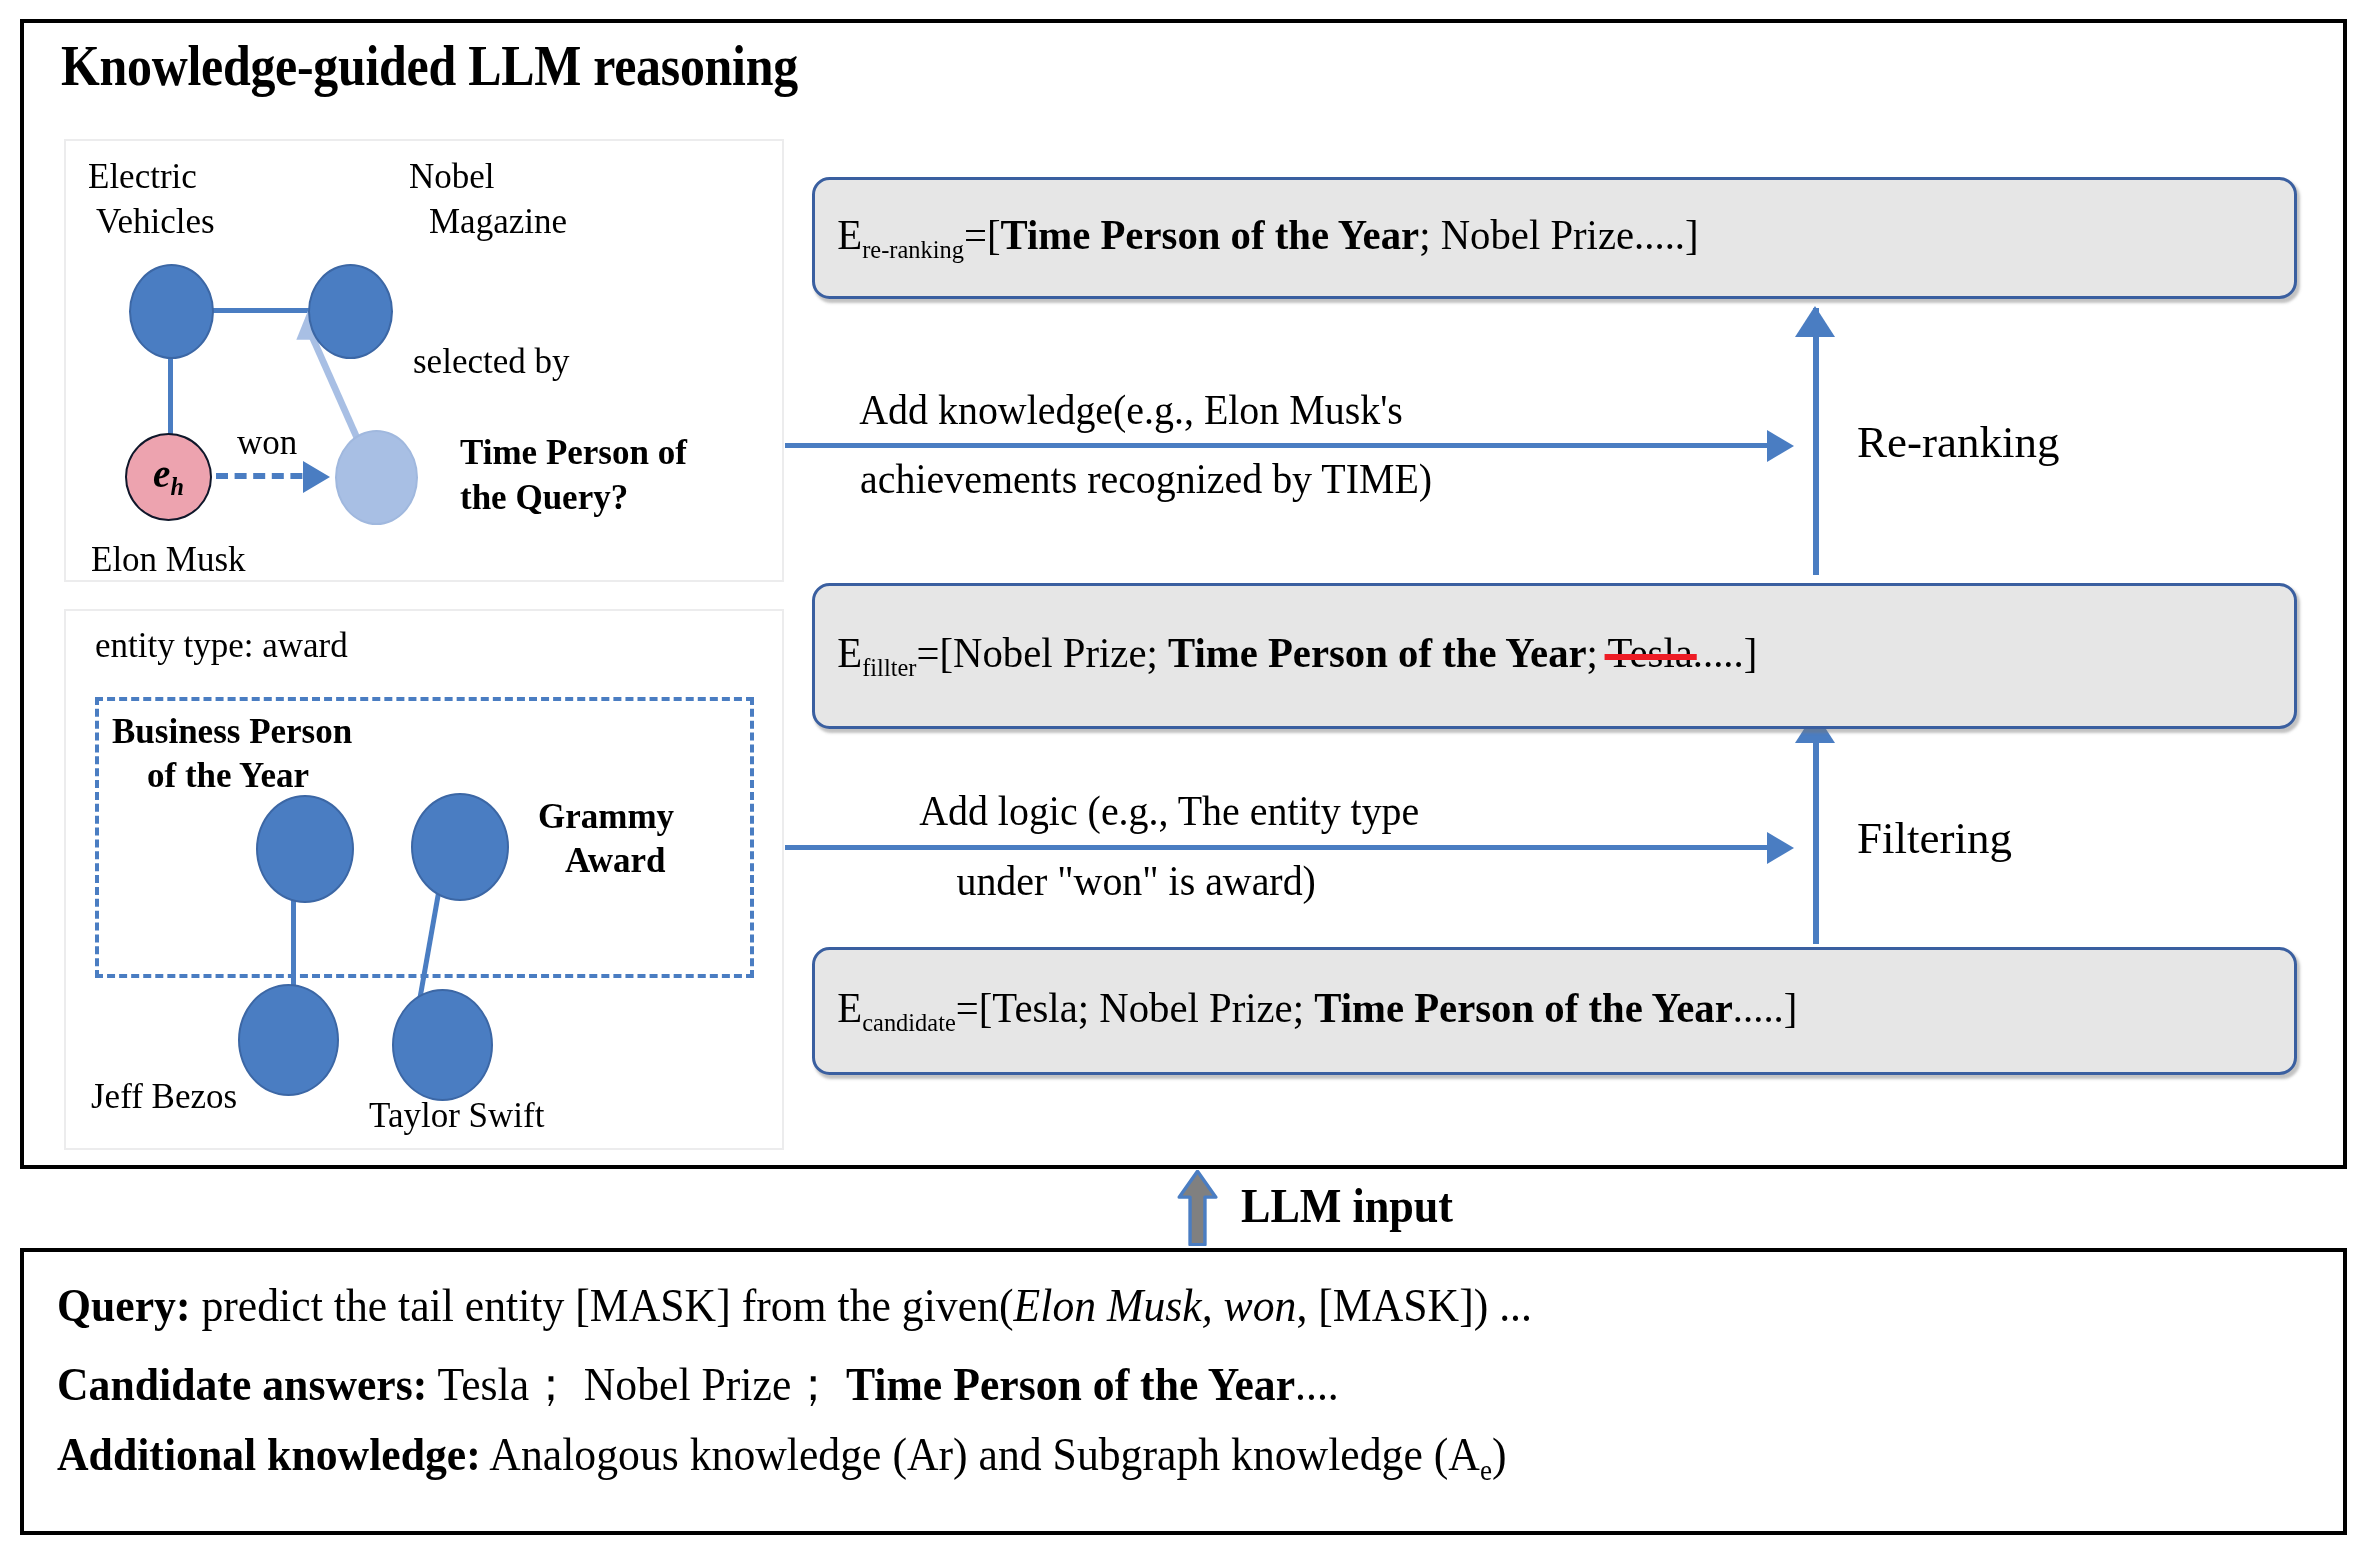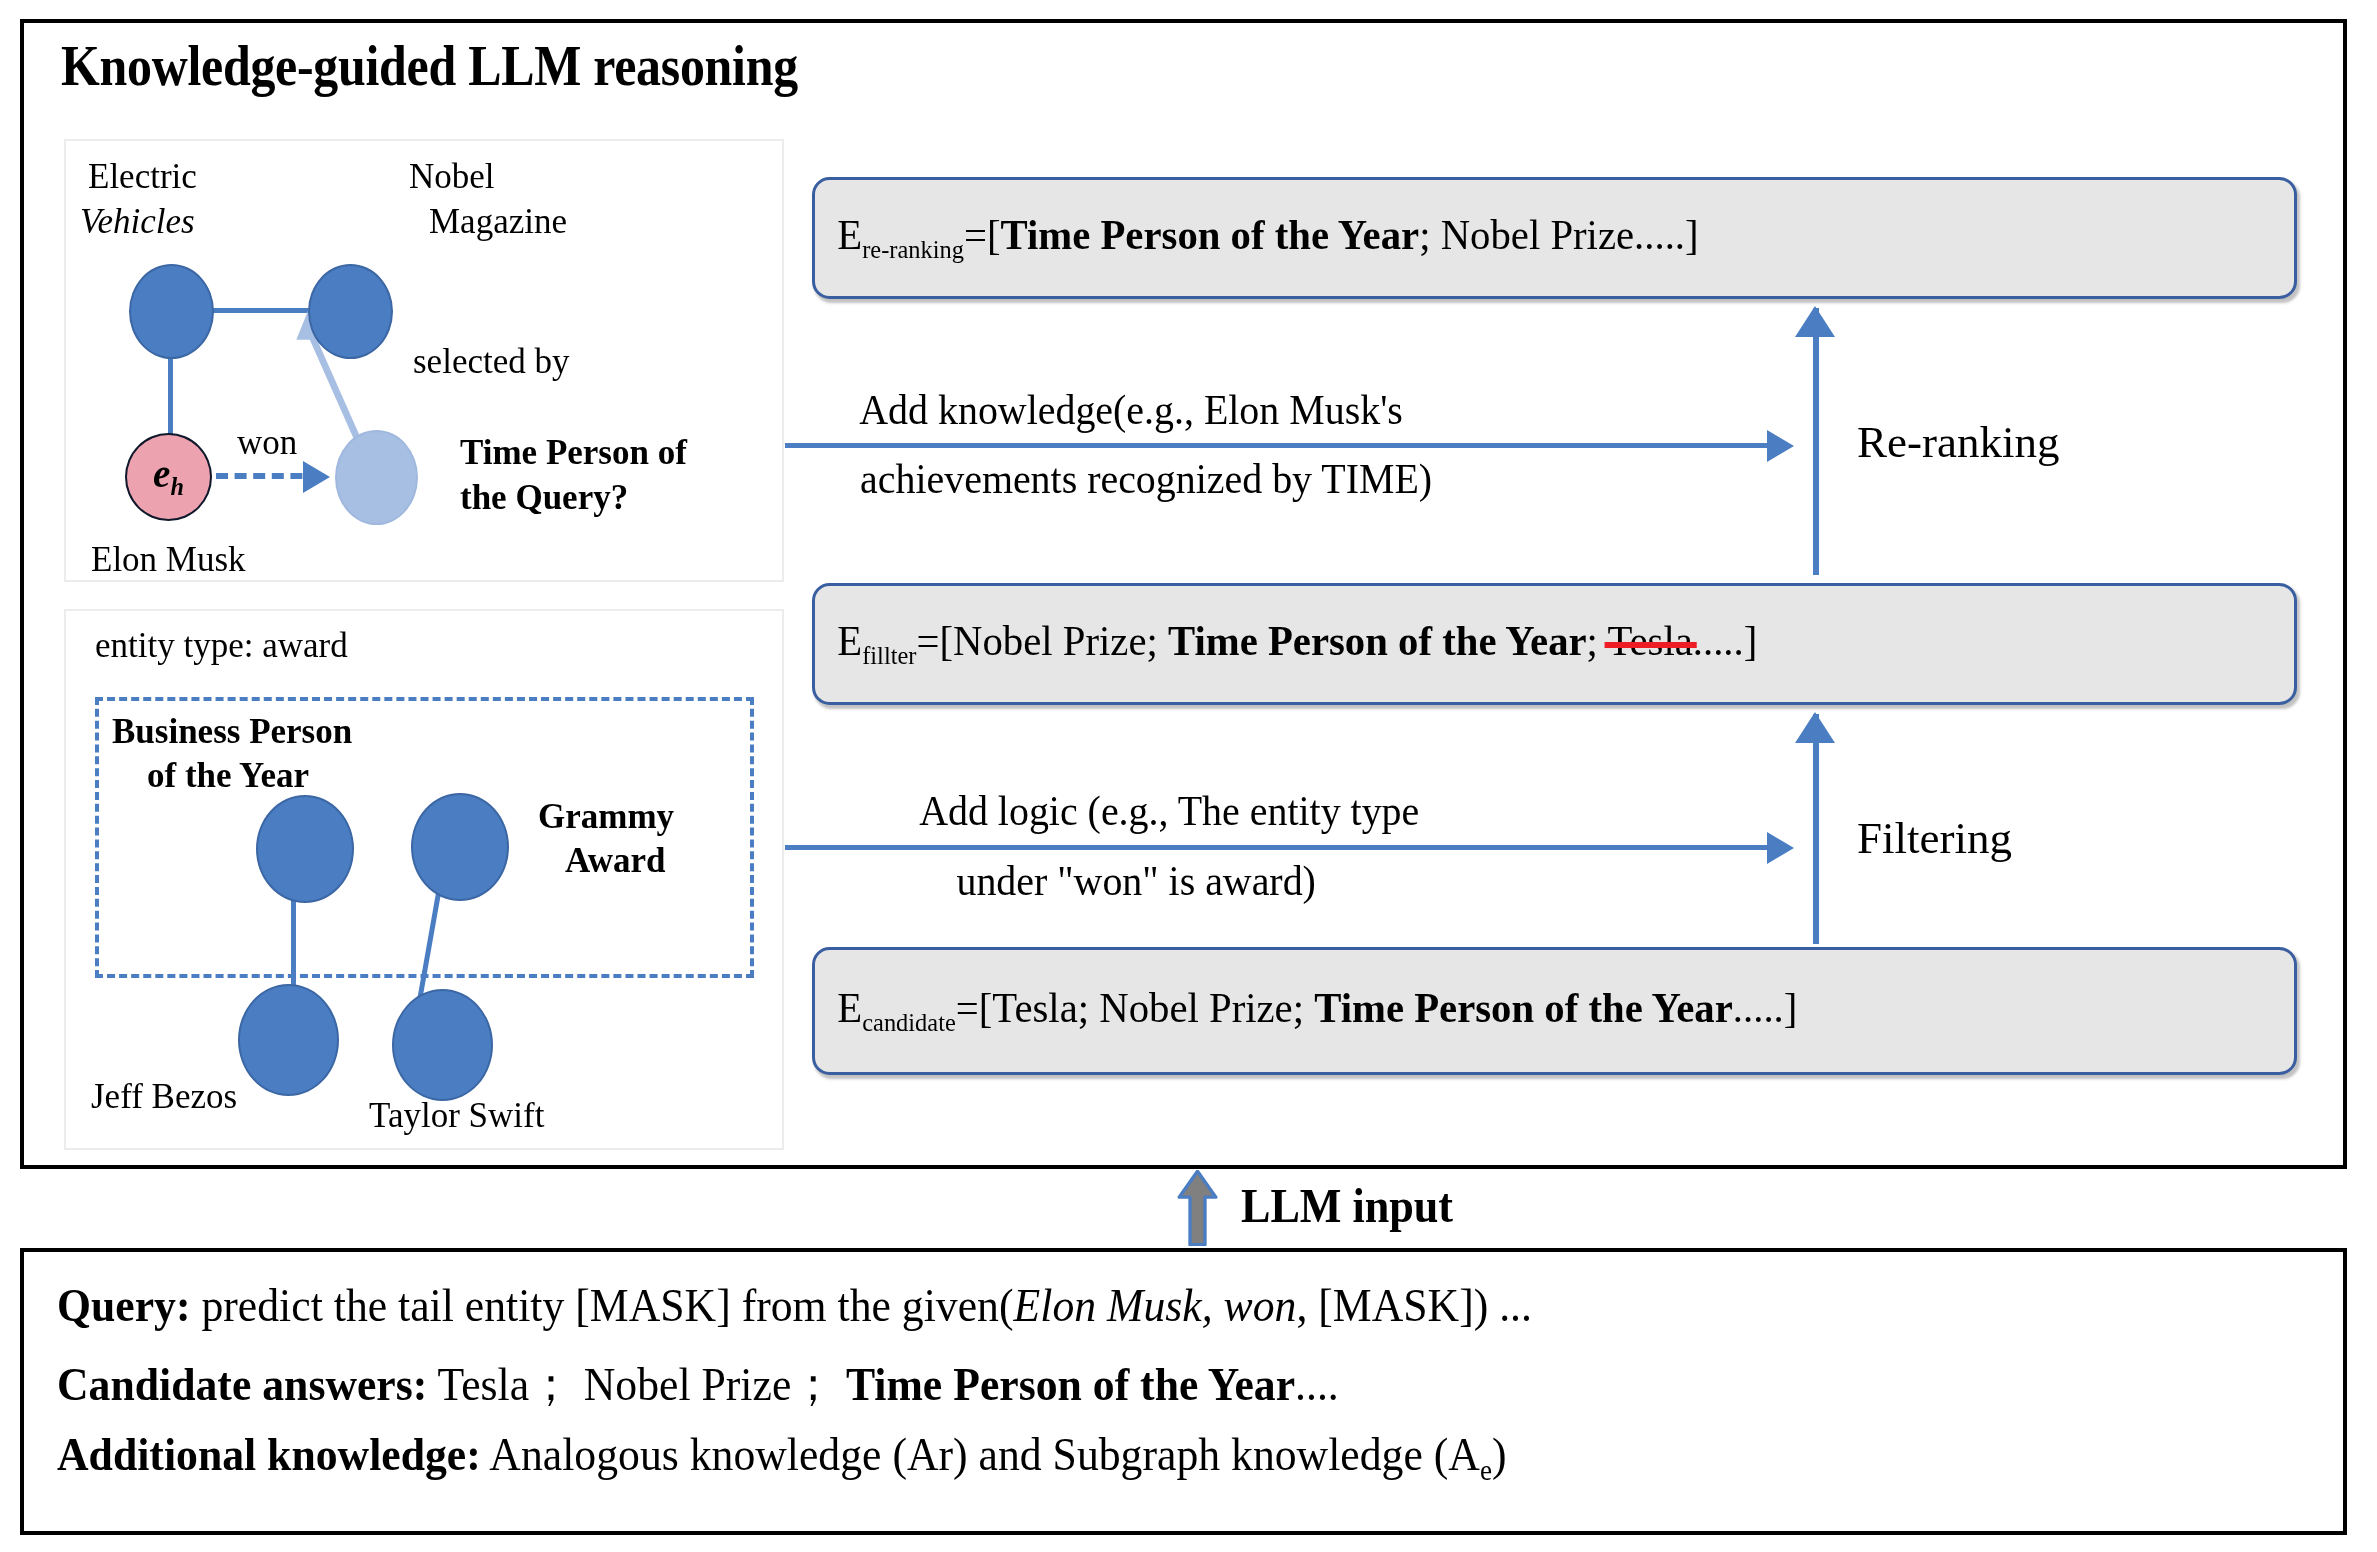--- a/index.html
+++ b/index.html
@@ -123,21 +123,21 @@
 </head>
 <body>
 
 <div id="upper-frame"></div>
 
 <div id="page-title">Knowledge-guided LLM reasoning</div>
 
 <div class="panel" id="panel-subgraph"></div>
 
 <div class="glabel" style="left:88px;top:157px;">Electric</div>
-<div class="glabel" style="left:80px;top:202px;font-style:italic;">Vehicles</div>
+<div class="glabel" style="left:96px;top:202px;">Vehicles</div>
 
 <div class="glabel" style="left:409px;top:157px;">Nobel</div>
 <div class="glabel" style="left:409px;top:202px;margin-left:20px;">Magazine</div>
 
 <div class="edge" style="left:186px;top:308px;width:132px;height:5.4px;"></div>
 <div class="edge" style="left:168px;top:338px;width:5.4px;height:108px;"></div>
 
 <svg style="position:absolute;left:284px;top:291px;width:156px;height:176px;overflow:visible" viewBox="0 0 230 260" width="156" height="176">
   <line x1="120" y1="245" x2="38" y2="60" stroke="#a8bfe4" stroke-width="10"></line>
   <polygon points="38,22 18,72 58,72" fill="#a8bfe4"></polygon>
@@ -197,21 +197,21 @@
 
 <div class="hline" style="left:785px;top:845px;width:988px;"></div>
 <div class="arrow-right" style="left:1767px;top:832px;"></div>
 
 <div class="ebox" style="left:812px;top:177px;width:1485px;height:122px;">
   <div class="ebox-text">
     <span>E</span><sub>re-ranking</sub><span>=[</span><b>Time Person of the Year</b><span>; Nobel Prize.....]</span>
   </div>
 </div>
 
-<div class="ebox" style="left:812px;top:583px;width:1485px;height:122px;">
+<div class="ebox" style="left:812px;top:583px;width:1485px;height:146px;">
   <div class="ebox-text">
     <span>E</span><sub>fillter</sub><span>=[</span><span>Nobel Prize; </span><b>Time Person of the Year</b><span>; </span><span class="strike">Tesla</span><span>.....]</span>
   </div>
 </div>
 
 <div class="ebox" style="left:812px;top:947px;width:1485px;height:128px;">
   <div class="ebox-text">
     <span>E</span><sub>candidate</sub><span>=[</span><span>Tesla; Nobel Prize; </span><b>Time Person of the Year</b><span>.....]</span>
   </div>
 </div>

